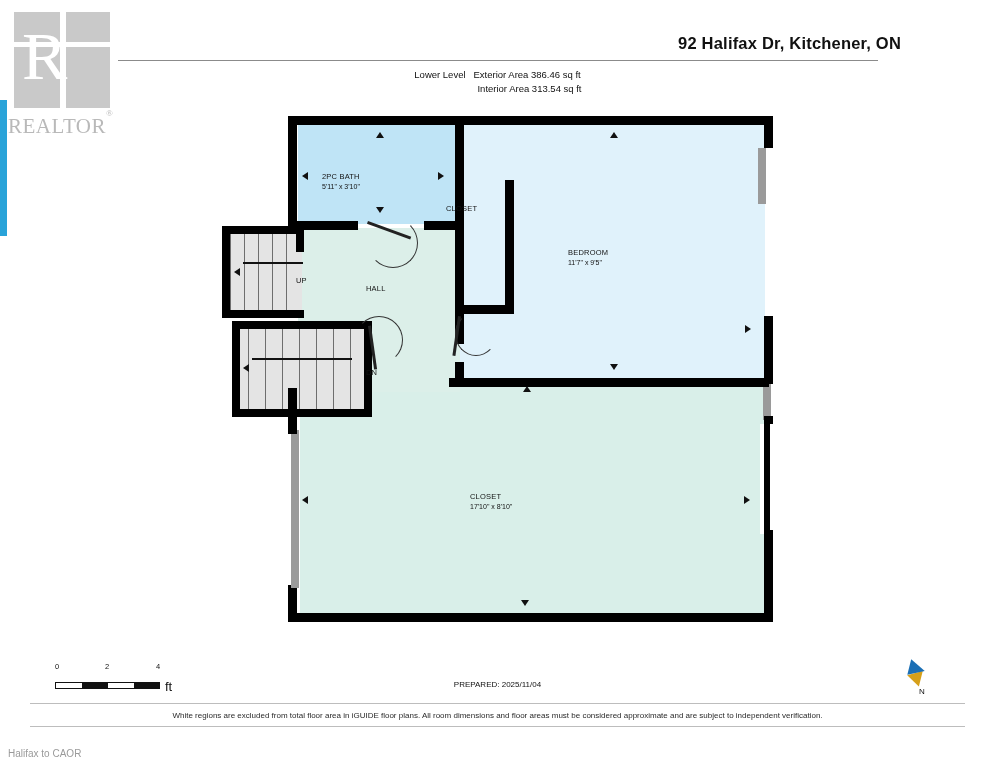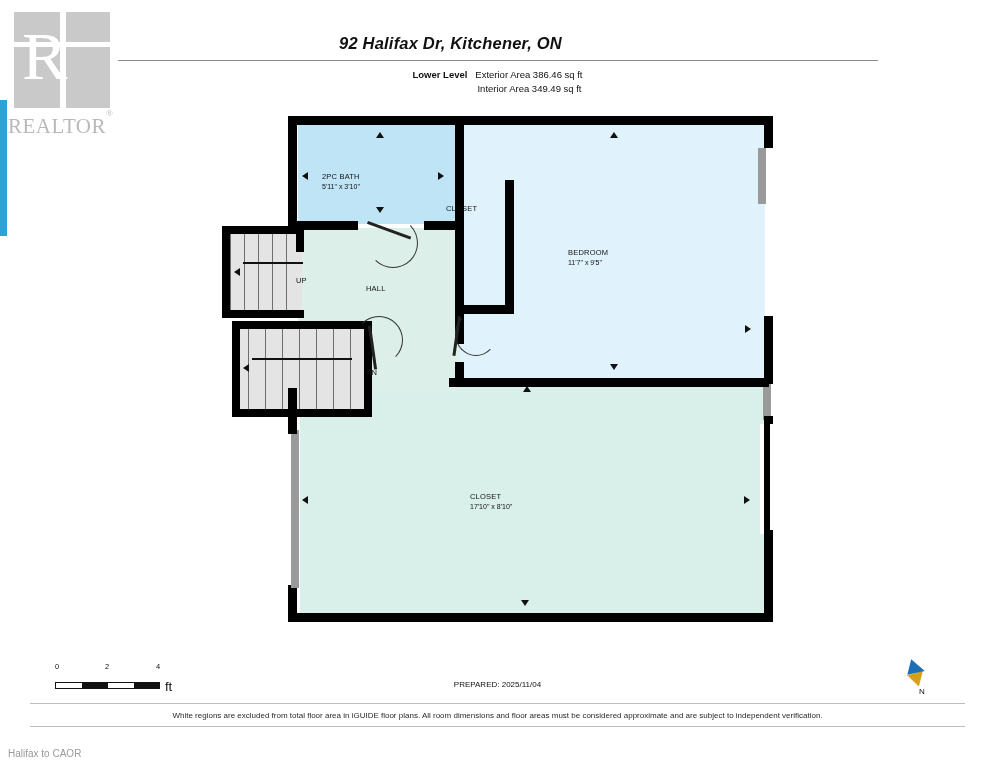--- a/index.html
+++ b/index.html
@@ -64,47 +64,46 @@
     font-size: 9px;
     top: -9px;
     position: relative;
   }
 
   #title {
     position: absolute;
     left: 0;
     top: 34px;
     width: 901px;
-    text-align: center;
+    text-align: right;
     font-size: 16.5px;
     font-weight: bold;
     color: #111111;
     letter-spacing: .2px;
-    font-style: italic;
   }
   #title-rule {
     position: absolute;
     left: 118px;
     top: 60px;
     width: 760px;
     height: 1px;
     background: #8b8b8b;
   }
   #level-info {
     position: absolute;
     left: 0;
     top: 68px;
     width: 995px;
     text-align: center;
     font-size: 9.5px;
     line-height: 14px;
     color: #111111;
   }
   #level-info .lvl {
-    font-weight: bold;
+    font-weight: normal;
     text-align: right;
   }
   #level-info .rowline {
     white-space: nowrap;
   }
   #level-info .indent {
     display: inline-block;
     min-width: 0;
   }
 
@@ -330,21 +329,21 @@
 </div>
 
 <div id="title">92 Halifax Dr, Kitchener, ON</div>
 <div id="title-rule"></div>
 <div id="level-info">
   <div class="rowline">
     <span class="lvl">Lower Level</span>
     &nbsp;&nbsp;<span>Exterior Area 386.46 sq ft</span>
   </div>
   <div class="rowline">
-    <span class="indent" style="padding-left:64px">Interior Area 349.49 sq ft</span>
+    <span class="indent" style="padding-left:64px">Interior Area 313.54 sq ft</span>
   </div>
 </div>
 
 <div id="plan">
 
   <div class="room-fill fill-bath" style="left:298px; top:22px;  width:158px; height:102px;"></div>
   <div class="room-fill fill-closet" style="left:462px; top:22px;  width:50px;  height:190px;"></div>
   <div class="room-fill fill-bed" style="left:460px; top:22px;  width:305px; height:258px;"></div>
   <div class="room-fill fill-hall" style="left:298px; top:128px; width:160px; height:160px;"></div>
   <div class="room-fill fill-family" style="left:300px; top:286px; width:468px; height:236px;"></div>

